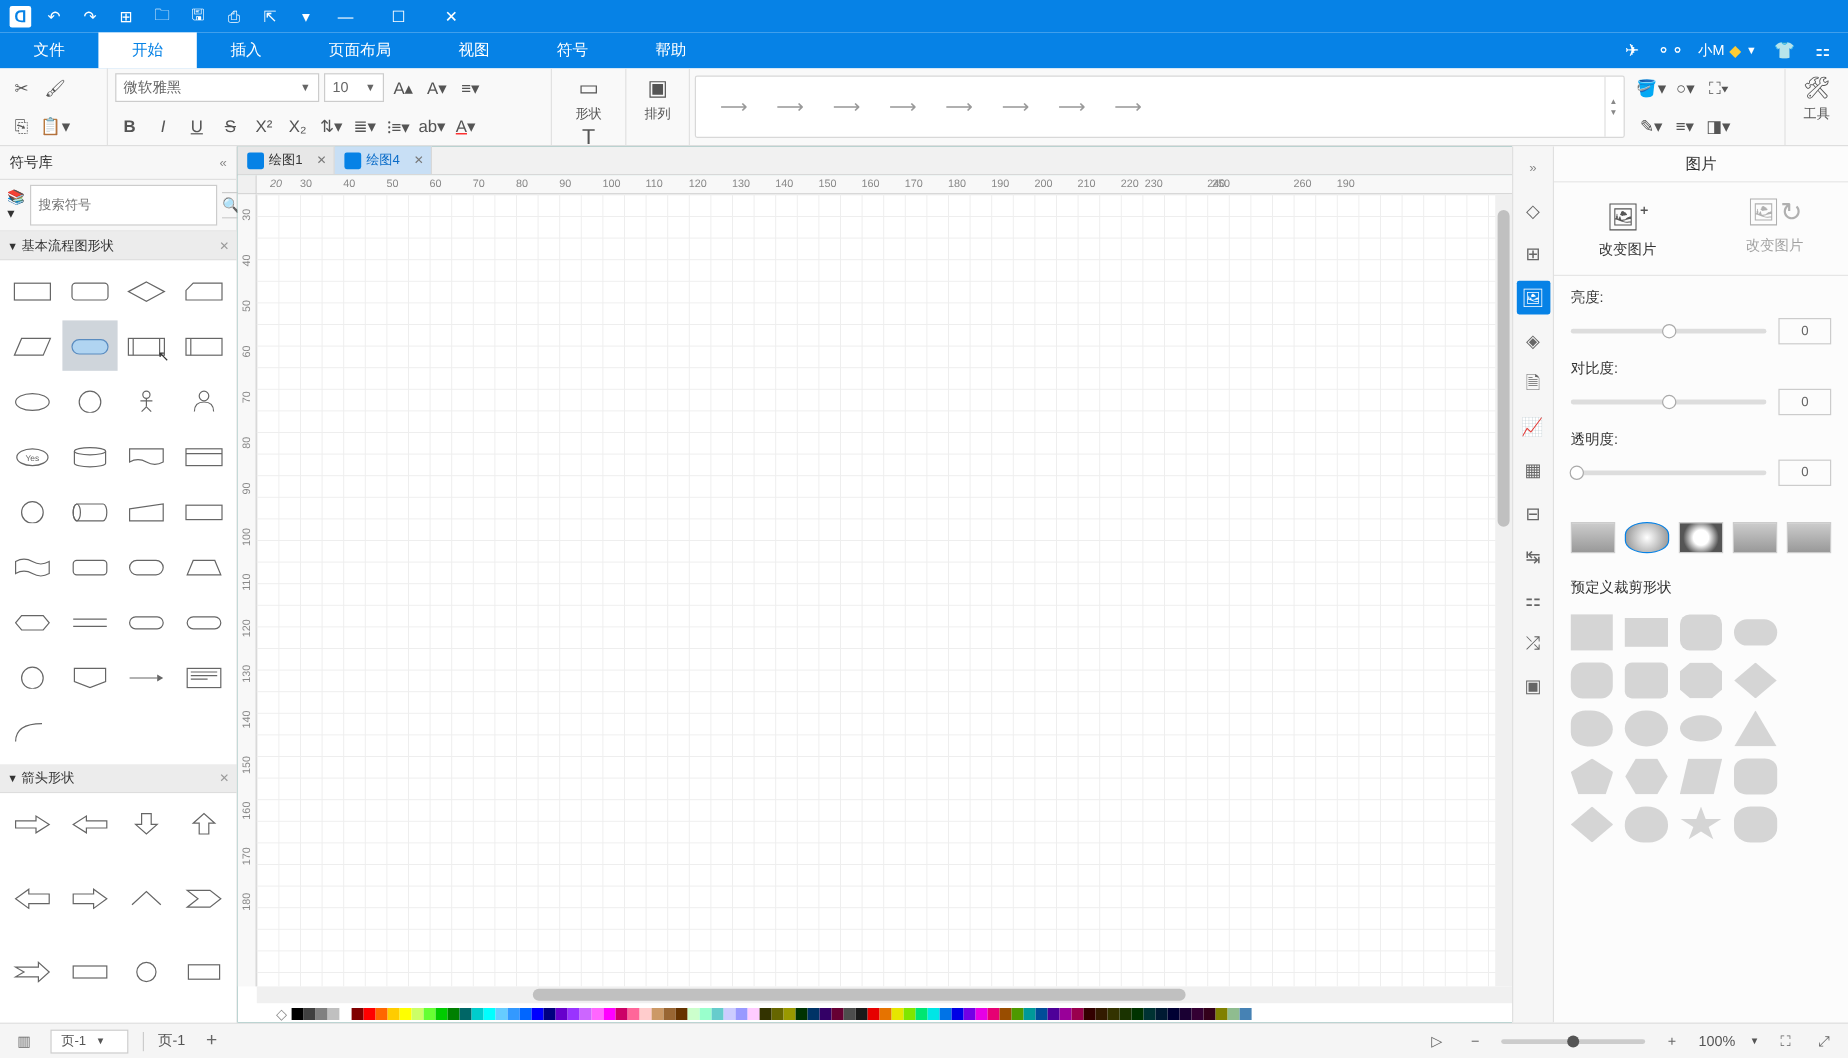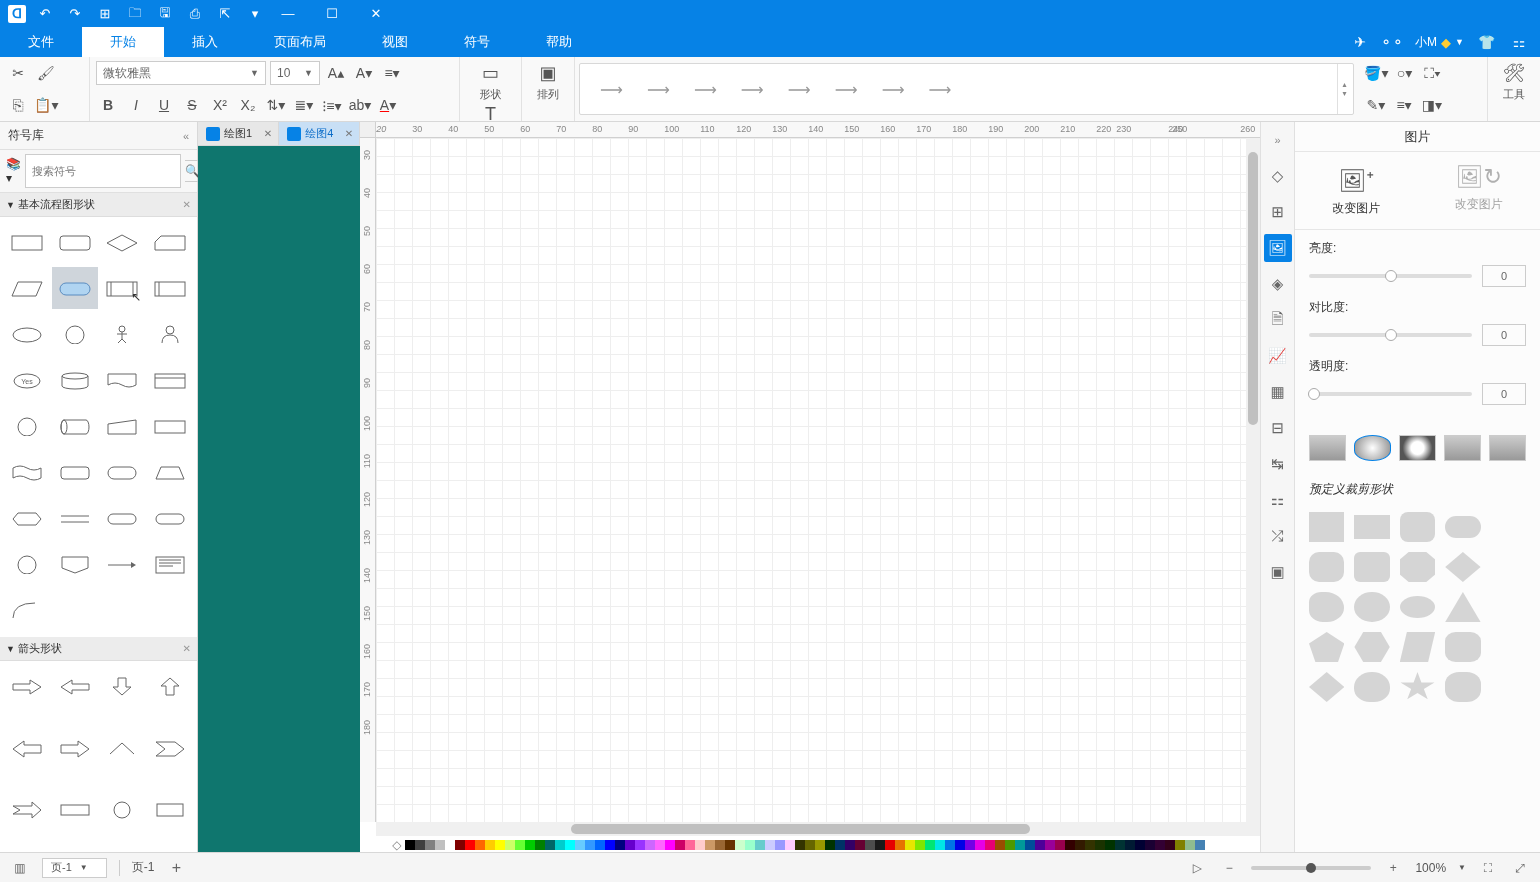--- a/index.html
+++ b/index.html
@@ -52,21 +52,21 @@
 .lp-search .sort { width: 14px; display: flex; flex-direction: column; font-size: 8px; color: #888; align-items: center; }
 .lp-sechead { height: 24px; background: #ececec; display: flex; align-items: center; padding: 0 6px; font-size: 11px; justify-content: space-between; border-bottom: 1px solid #ddd; cursor: pointer; }
 .lp-sechead .x { color: #999; cursor: pointer; font-size: 10px; }
 .lp-grid { display: grid; grid-template-columns: repeat(4, 1fr); gap: 2px; padding: 4px; background: #fff; }
 .lp-grid .cell { height: 42px; border: 1px solid transparent; display: flex; align-items: center; justify-content: center; cursor: move; }
 .lp-grid .cell.sel { background: #cfd5db; }
 .shape { stroke: #666; stroke-width: 1; fill: none; }
 .shape-body { width: 34px; height: 20px; }
 
 
-.centerpanel { flex: 1; display: flex; flex-direction: row; background: #0f766e; justify-content: flex-end; }
+.centerpanel { flex: 1; display: flex; flex-direction: column; background: #0f766e; justify-content: flex-end; }
 .tabs { height: 24px; background: #f1f1f1; display: flex; align-items: stretch; border-bottom: 1px solid #d8d8d8; }
 .tab { padding: 0 26px 0 8px; display: flex; align-items: center; gap: 4px; font-size: 11px; position: relative; cursor: pointer; border-right: 1px solid #d8d8d8; background: #e7e7e7; }
 .tab.active { background: #c8dff5; color: #0a6cc8; }
 .tab .tabicon { width: 14px; height: 14px; background: #0682e6; border-radius: 2px; }
 .tab .tclose { position: absolute; right: 6px; font-size: 10px; color: #777; }
 .canvas-wrap { flex: 1; position: relative; overflow: hidden; background: #fff; }
 .ruler-h { position: absolute; top: 0; left: 16px; right: 0; height: 16px; background: #f8f8f8; border-bottom: 1px solid #d0d0d0; }
 .ruler-v { position: absolute; top: 16px; left: 0; bottom: 30px; width: 16px; background: #f8f8f8; border-right: 1px solid #d0d0d0; }
 .ruler-corner { position: absolute; top: 0; left: 0; width: 16px; height: 16px; background: #f0f0f0; border-right: 1px solid #d0d0d0; border-bottom: 1px solid #d0d0d0; }
 .ruler-h .tick { position: absolute; top: 2px; font-size: 9px; color: #888; }
@@ -96,21 +96,21 @@
 .rp-section { padding: 10px 14px; }
 .rp-label { font-size: 12px; margin-bottom: 8px; }
 .rp-slider-row { display: flex; align-items: center; gap: 10px; margin-bottom: 12px; }
 .rp-slider { flex: 1; height: 4px; background: #ddd; border-radius: 2px; position: relative; }
 .rp-slider .knob { position: absolute; left: 50%; top: 50%; width: 12px; height: 12px; background: #fff; border: 1px solid #aaa; border-radius: 50%; transform: translate(-50%, -50%); }
 .rp-slider.left .knob { left: 3%; }
 .rp-num { width: 44px; height: 22px; border: 1px solid #ccc; display: flex; align-items: center; justify-content: center; font-size: 11px; color: #666; }
 .rp-thumbs { display: flex; gap: 8px; padding: 8px 14px 14px; }
 .rp-thumbs .th { width: 38px; height: 26px; background: linear-gradient(#ccc, #999); border: 1px solid #ccc; cursor: pointer; }
 .rp-thumbs .th.sel { border: 1px solid #0682e6; }
-.rp-subtitle { font-size: 12px; font-weight: 500; padding: 6px 14px; font-style: italic; }
+.rp-subtitle { font-size: 12px; font-weight: 500; padding: 6px 14px; }
 .rp-crop-grid { display: grid; grid-template-columns: repeat(5, 1fr); gap: 10px; padding: 8px 14px; }
 .rp-crop-grid .cshape { height: 30px; background: #d5d5d5; cursor: pointer; }
 
 
 .statusbar { height: 30px; background: #f5f5f5; border-top: 1px solid #d8d8d8; display: flex; align-items: center; padding: 0 10px; gap: 12px; font-size: 12px; color: #555; }
 .statusbar .spacer { flex: 1; }
 .page-select { height: 20px; border: 1px solid #ccc; padding: 0 18px 0 8px; display: flex; align-items: center; font-size: 11px; background: #fff; cursor: pointer; }
 .addpage { width: 20px; height: 20px; display: flex; align-items: center; justify-content: center; font-size: 16px; color: #666; cursor: pointer; }
 .zoom-slider { width: 120px; height: 4px; background: #ccc; position: relative; border-radius: 2px; }
 .zoom-slider .zknob { position: absolute; left: 50%; top: 50%; width: 10px; height: 10px; background: #555; border-radius: 50%; transform: translate(-50%, -50%); }
@@ -554,21 +554,21 @@
       </div>
       <div class="tab active">
         <span class="tabicon"></span>
         <span>绘图4</span>
         <span class="tclose">✕</span>
       </div>
     </div>
     <div class="canvas-wrap">
       <div class="ruler-corner"></div>
       <div class="ruler-h" id="ruler-h">
-          <span class="tick" style="left: 0px; font-style: italic;">20</span>
+          <span class="tick" style="left: 11px; font-style: italic;">20</span>
           <span class="tick" style="left: 36px;">30</span>
           <span class="tick" style="left: 72px;">40</span>
           <span class="tick" style="left: 108px;">50</span>
           <span class="tick" style="left: 144px;">60</span>
           <span class="tick" style="left: 180px;">70</span>
           <span class="tick" style="left: 216px;">80</span>
           <span class="tick" style="left: 252px;">90</span>
           <span class="tick" style="left: 288px;">100</span>
           <span class="tick" style="left: 324px;">110</span>
           <span class="tick" style="left: 360px;">120</span>

